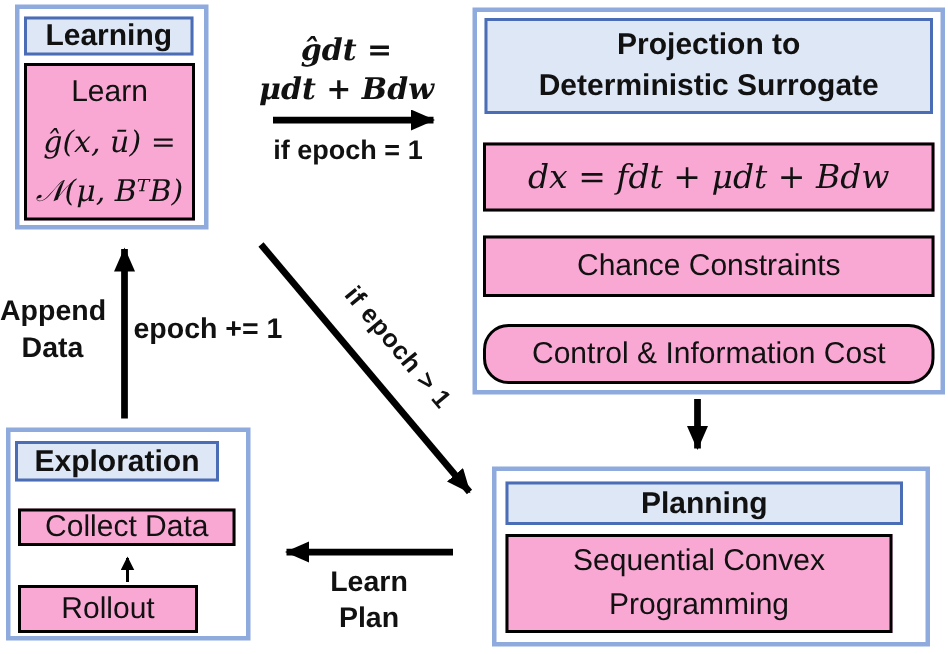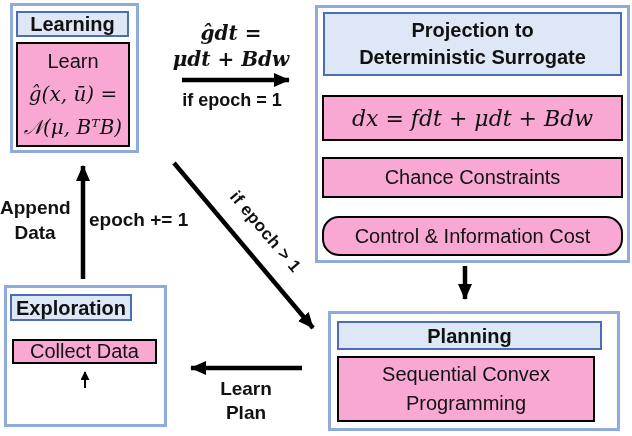--- a/index.html
+++ b/index.html
@@ -73,25 +73,28 @@
     <div class="hdr" style="left:6px; top:7px; width:265px; height:29px;">
       <span>Planning</span>
     </div>
     <div class="ibox" style="left:6px; top:42px; width:258px; height:66px; font-size:20px; line-height:29px;">
       <span>Sequential Convex</span>
       <span>Programming</span>
     </div>
   </div>
 
   <div class="group" style="left:4px; top:285px; width:163px; height:142px;">
-    <div class="hdr" style="left:3px; top:6px; width:122px; height:27px;">
+    <div class="hdr" style="left:3px; top:6px; width:136px; height:27px;">
       <span>Exploration</span>
     </div>
     <div class="ibox" style="left:5px; top:51px; width:145px; height:25px; font-size:20px;">
       <span>Collect Data</span>
+    </div>
+    <div class="ibox" style="left:5px; top:102px; width:120px; height:32px; font-size:20px;">
+      <span>Rollout</span>
     </div>
   </div>
 
   <div class="lbl math" style="left:163px; top:20px; width:136px; font-size:20px; line-height:26px; font-weight:bold;">
     <div>ĝdt =</div>
     <div>μdt + Bdw</div>
   </div>
   <div class="lbl" style="left:170px; top:90px; width:124px; font-size:18px;">if epoch = 1</div>
 
   <div class="lbl" style="left:203px; top:222px; width:124px; font-size:17px; transform:rotate(50deg); letter-spacing:0.5px;">if epoch &gt; 1</div>

